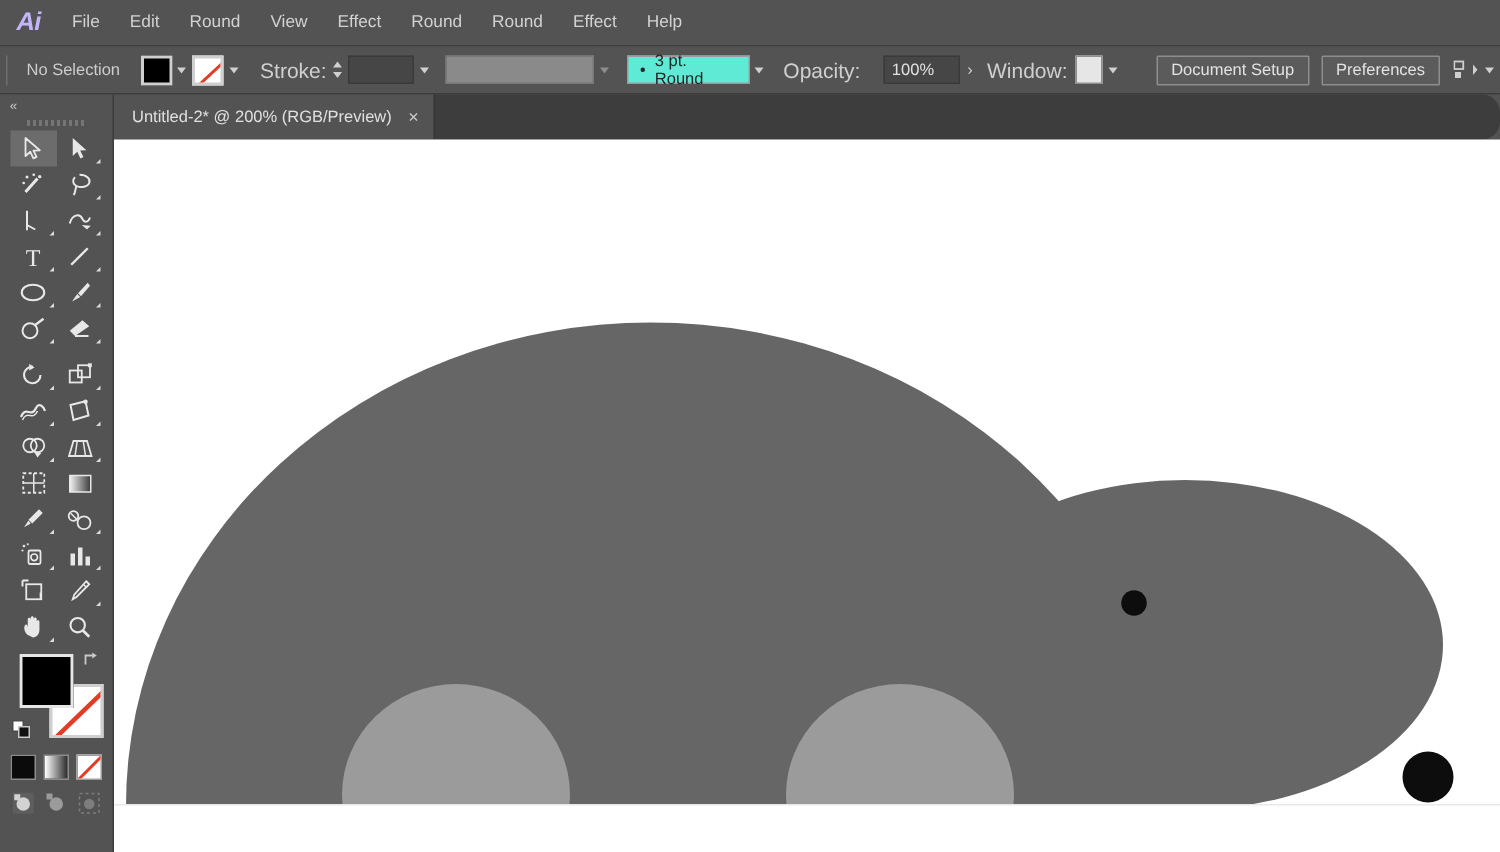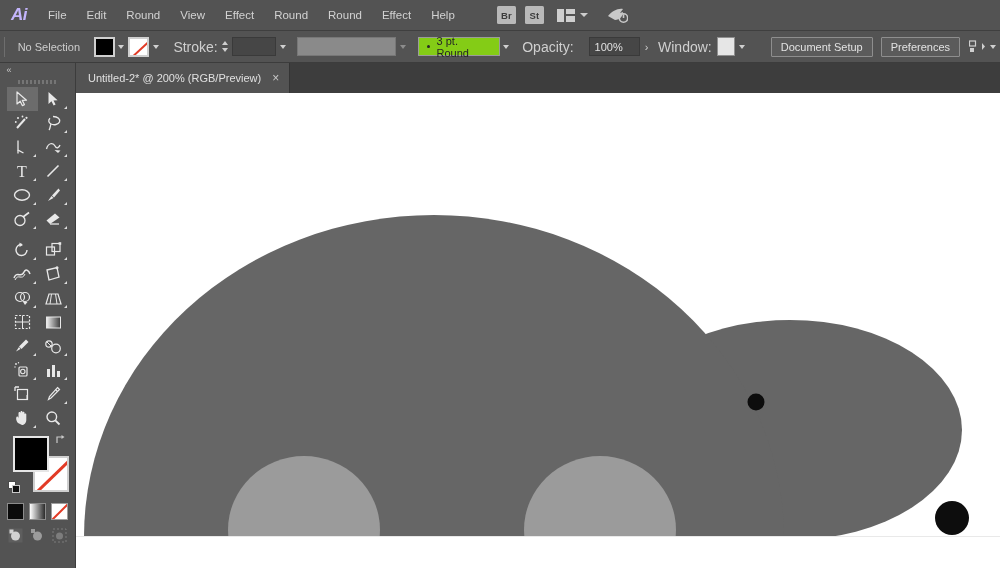--- a/index.html
+++ b/index.html
@@ -82,21 +82,21 @@
   .spin b.up { border-bottom:4px solid #cfcfcf; }
   .spin b.dn { border-top:4px solid #cfcfcf; }
   .field-dark {
     width:48px; height:19px; background:#464646; border:1px solid #3a3a3a;
   }
   .field-wide {
     width:108px; height:19px; background:#8a8a8a; border:1px solid #777;
   }
   .profile-chev b { border-top-color:#8d8d8d; }
   .brush-field {
-    width:88px; height:19px; background:#84cc16; color:#262626;
+    width:88px; height:19px; background:#5eead4; color:#262626;
     display:flex; align-items:center; gap:7px; padding:0 8px;
     font-size:11px; border:1px solid #9b9b9b;
   }
   .brush-dot { width:3px;height:3px;background:#262626;border-radius:50%; }
   .opacity-field {
     width:56px; height:19px; background:#464646; border:1px solid #3a3a3a;
     color:#e0e0e0; font-size:11px; display:flex; align-items:center; padding-left:5px;
   }
   .arrow-right {
     width:14px;height:19px;display:flex;align-items:center;justify-content:center;
@@ -106,21 +106,21 @@
   .btn-outline {
     height:20px; padding:0 9px; border:1px solid #8e8e8e; background:#5b5b5b;
     color:#e2e2e2; font-size:11px; display:flex; align-items:center;
     border-radius:1px; white-space:nowrap;
   }
   .align-ic { width:20px;height:18px;display:flex;align-items:center;justify-content:center;margin-left:8px;}
 
   
   .tabbar {
     position:absolute; left:0; top:63px; width:1000px; height:30px;
-    background:#3d3d3d; display:flex; align-items:flex-end;
+    background:#3d3d3d; display:flex; align-items:flex-end;border-radius:12px;
   }
   .tab-offset { width:76px; height:30px; }
   .doc-tab {
     height:30px; background:#535353; display:flex; align-items:center;
     padding:0 10px 0 12px; gap:11px; font-size:11px; color:#e0e0e0;
     border-right:1px solid #343434; white-space:nowrap;
   }
   .tab-close { color:#c8c8c8; font-size:12px; line-height:1; }
 
   
@@ -200,39 +200,20 @@
     <div class="menu-item">File</div>
     <div class="menu-item">Edit</div>
     <div class="menu-item">Round</div>
     <div class="menu-item">View</div>
     <div class="menu-item">Effect</div>
     <div class="menu-item">Round</div>
     <div class="menu-item">Round</div>
     <div class="menu-item">Effect</div>
     <div class="menu-item">Help</div>
     <div class="menubar-spacer"></div>
-    <div class="mb-icons">
-      <div class="sq-btn">Br</div>
-      <div class="sq-btn">St</div>
-      <div class="ws-switch">
-        <div class="ws-grid">
-            <i class="a"></i>
-            <i class="b"></i>
-            <i class="c"></i>
-          </div>
-        <div class="chev"></div>
-      </div>
-      <div class="rocket">
-        <svg width="21" height="17" viewBox="0 0 21 17">
-          <path d="M1 9 C5 4,11 1,16 2 L13 6 L16 5 C16 9,13 13,8 13 Z" fill="#c9c9c9"></path>
-          <circle cx="16.5" cy="11" r="4.2" fill="none" stroke="#c9c9c9" stroke-width="1.6"></circle>
-          <line x1="16.5" y1="7.2" x2="16.5" y2="11" stroke="#c9c9c9" stroke-width="1.6"></line>
-        </svg>
-      </div>
-    </div>
   </div>
 
   <div class="ctrlbar">
     <div class="grip"></div>
     <div class="nosel lbl">No Selection</div>
 
     <div class="swatch-box"></div>
     <div class="mini-chev">
         <b></b>
       </div>

